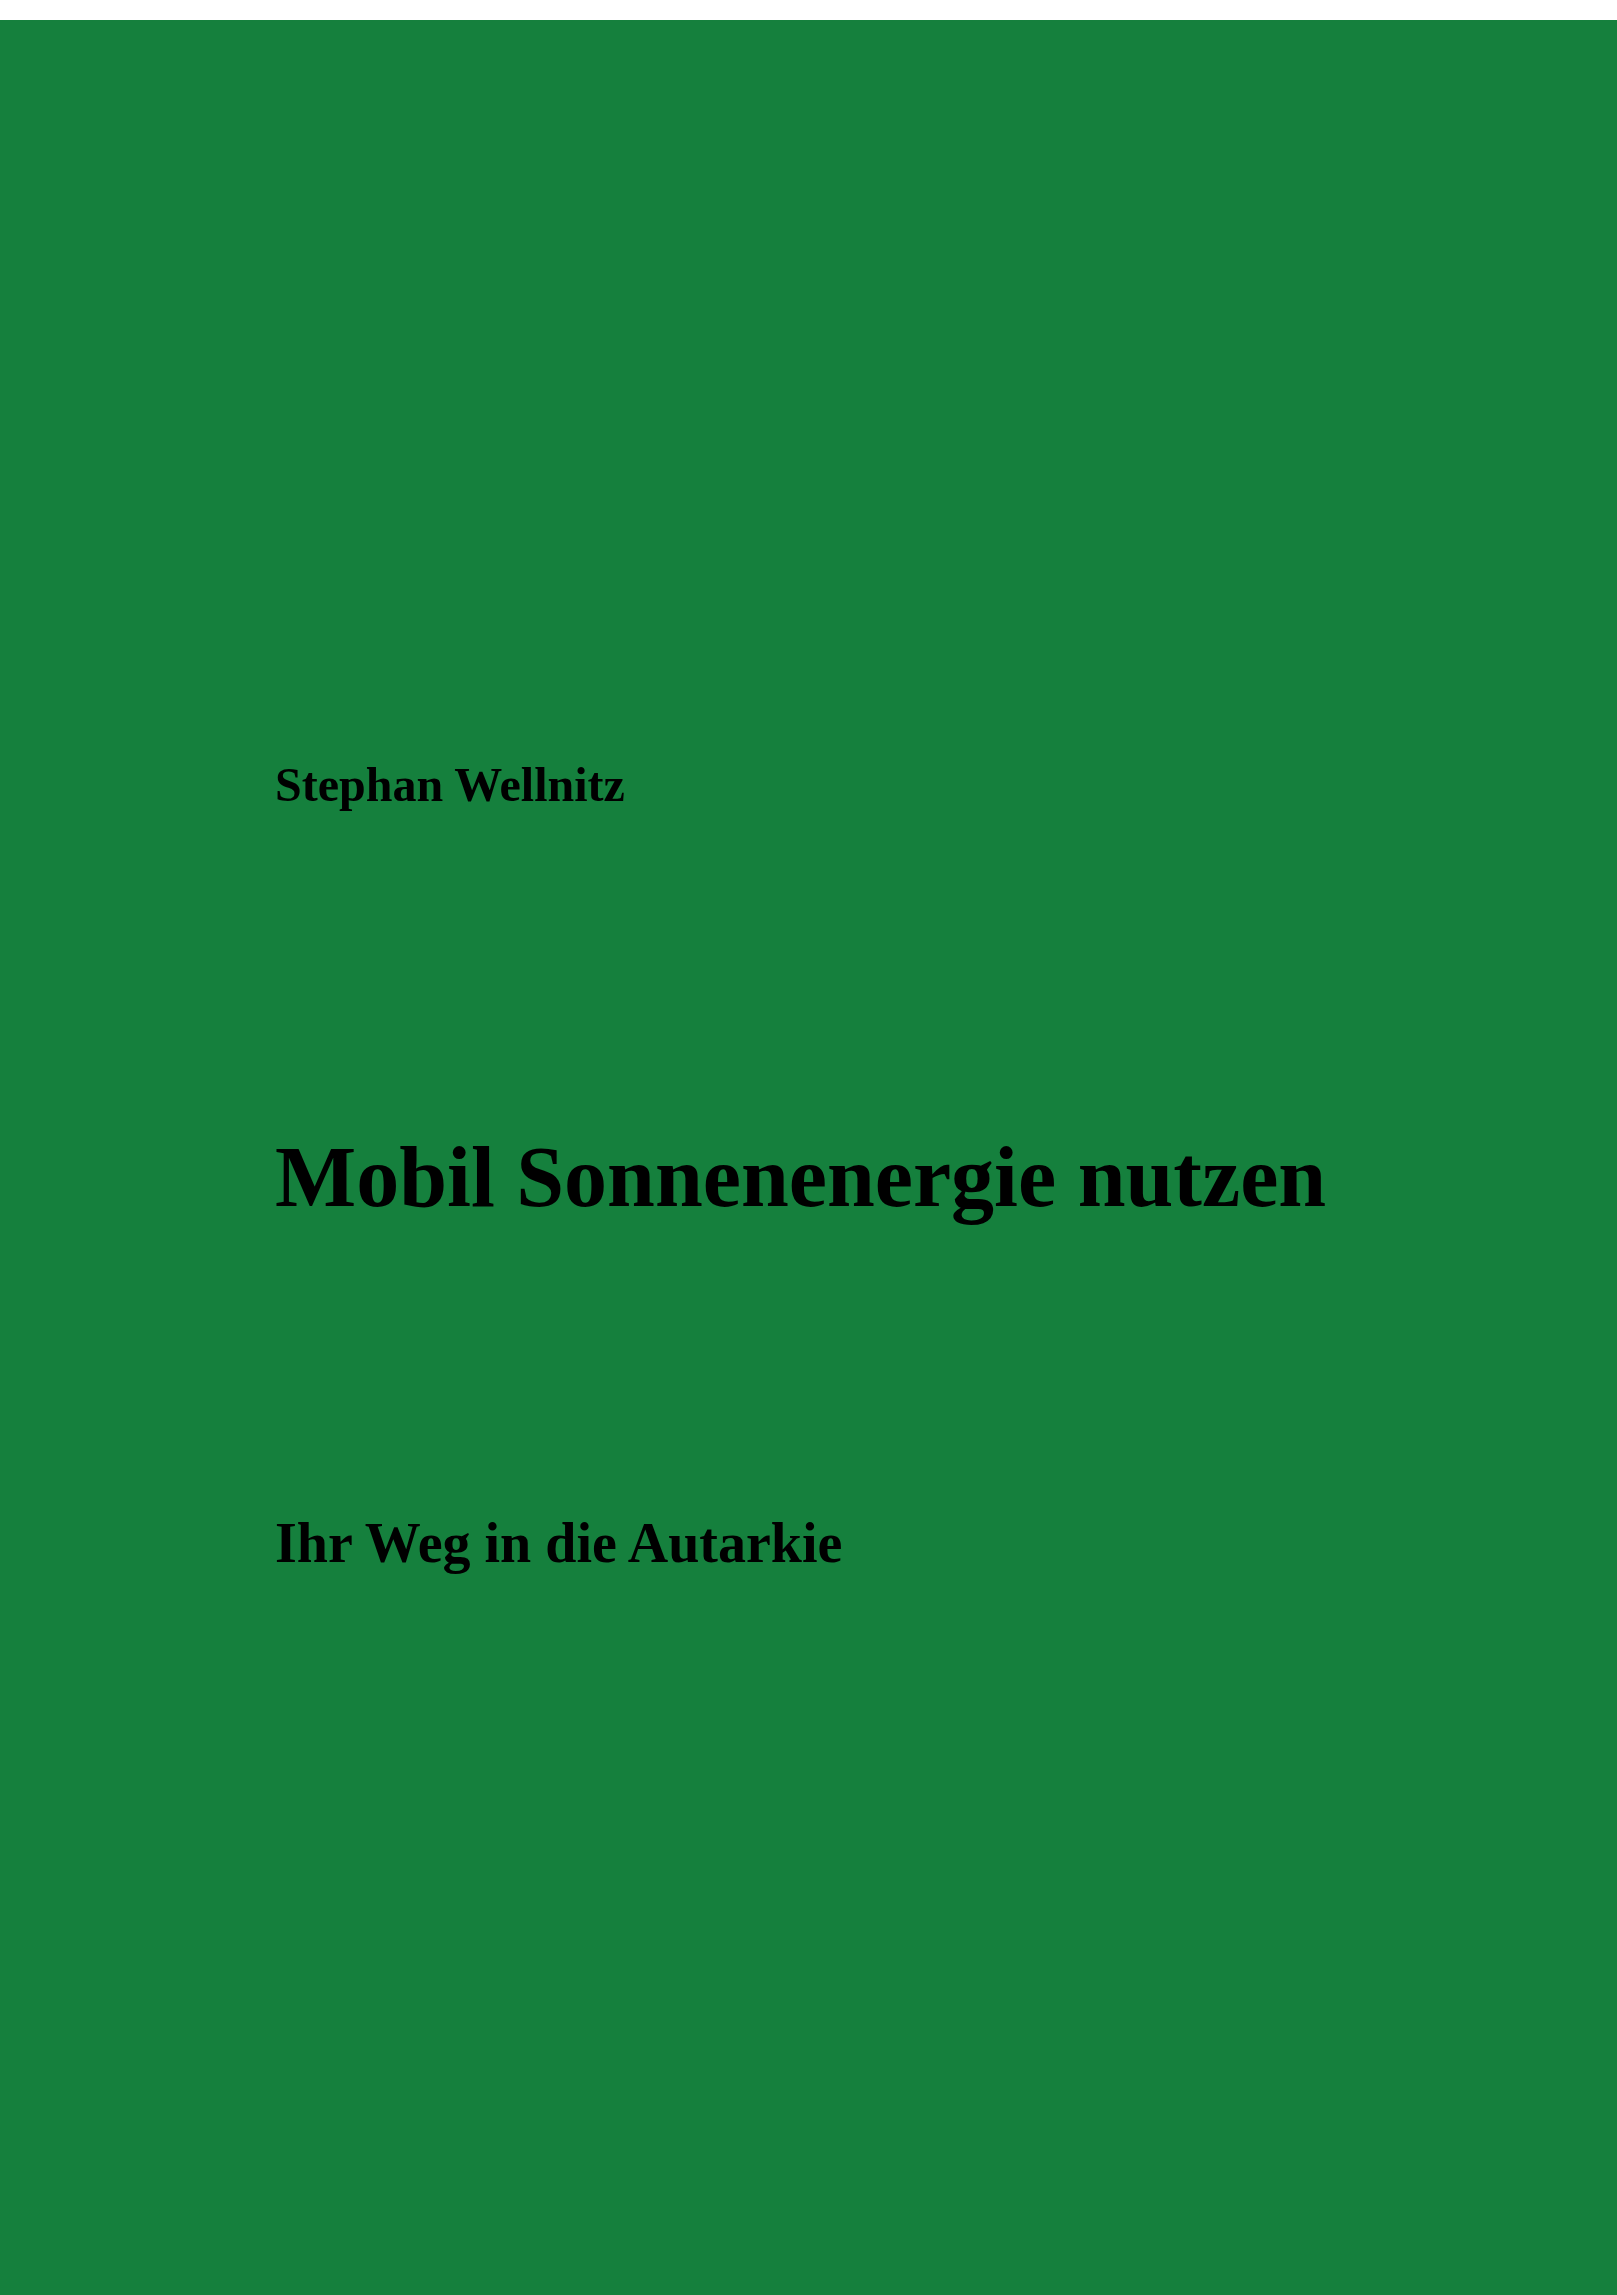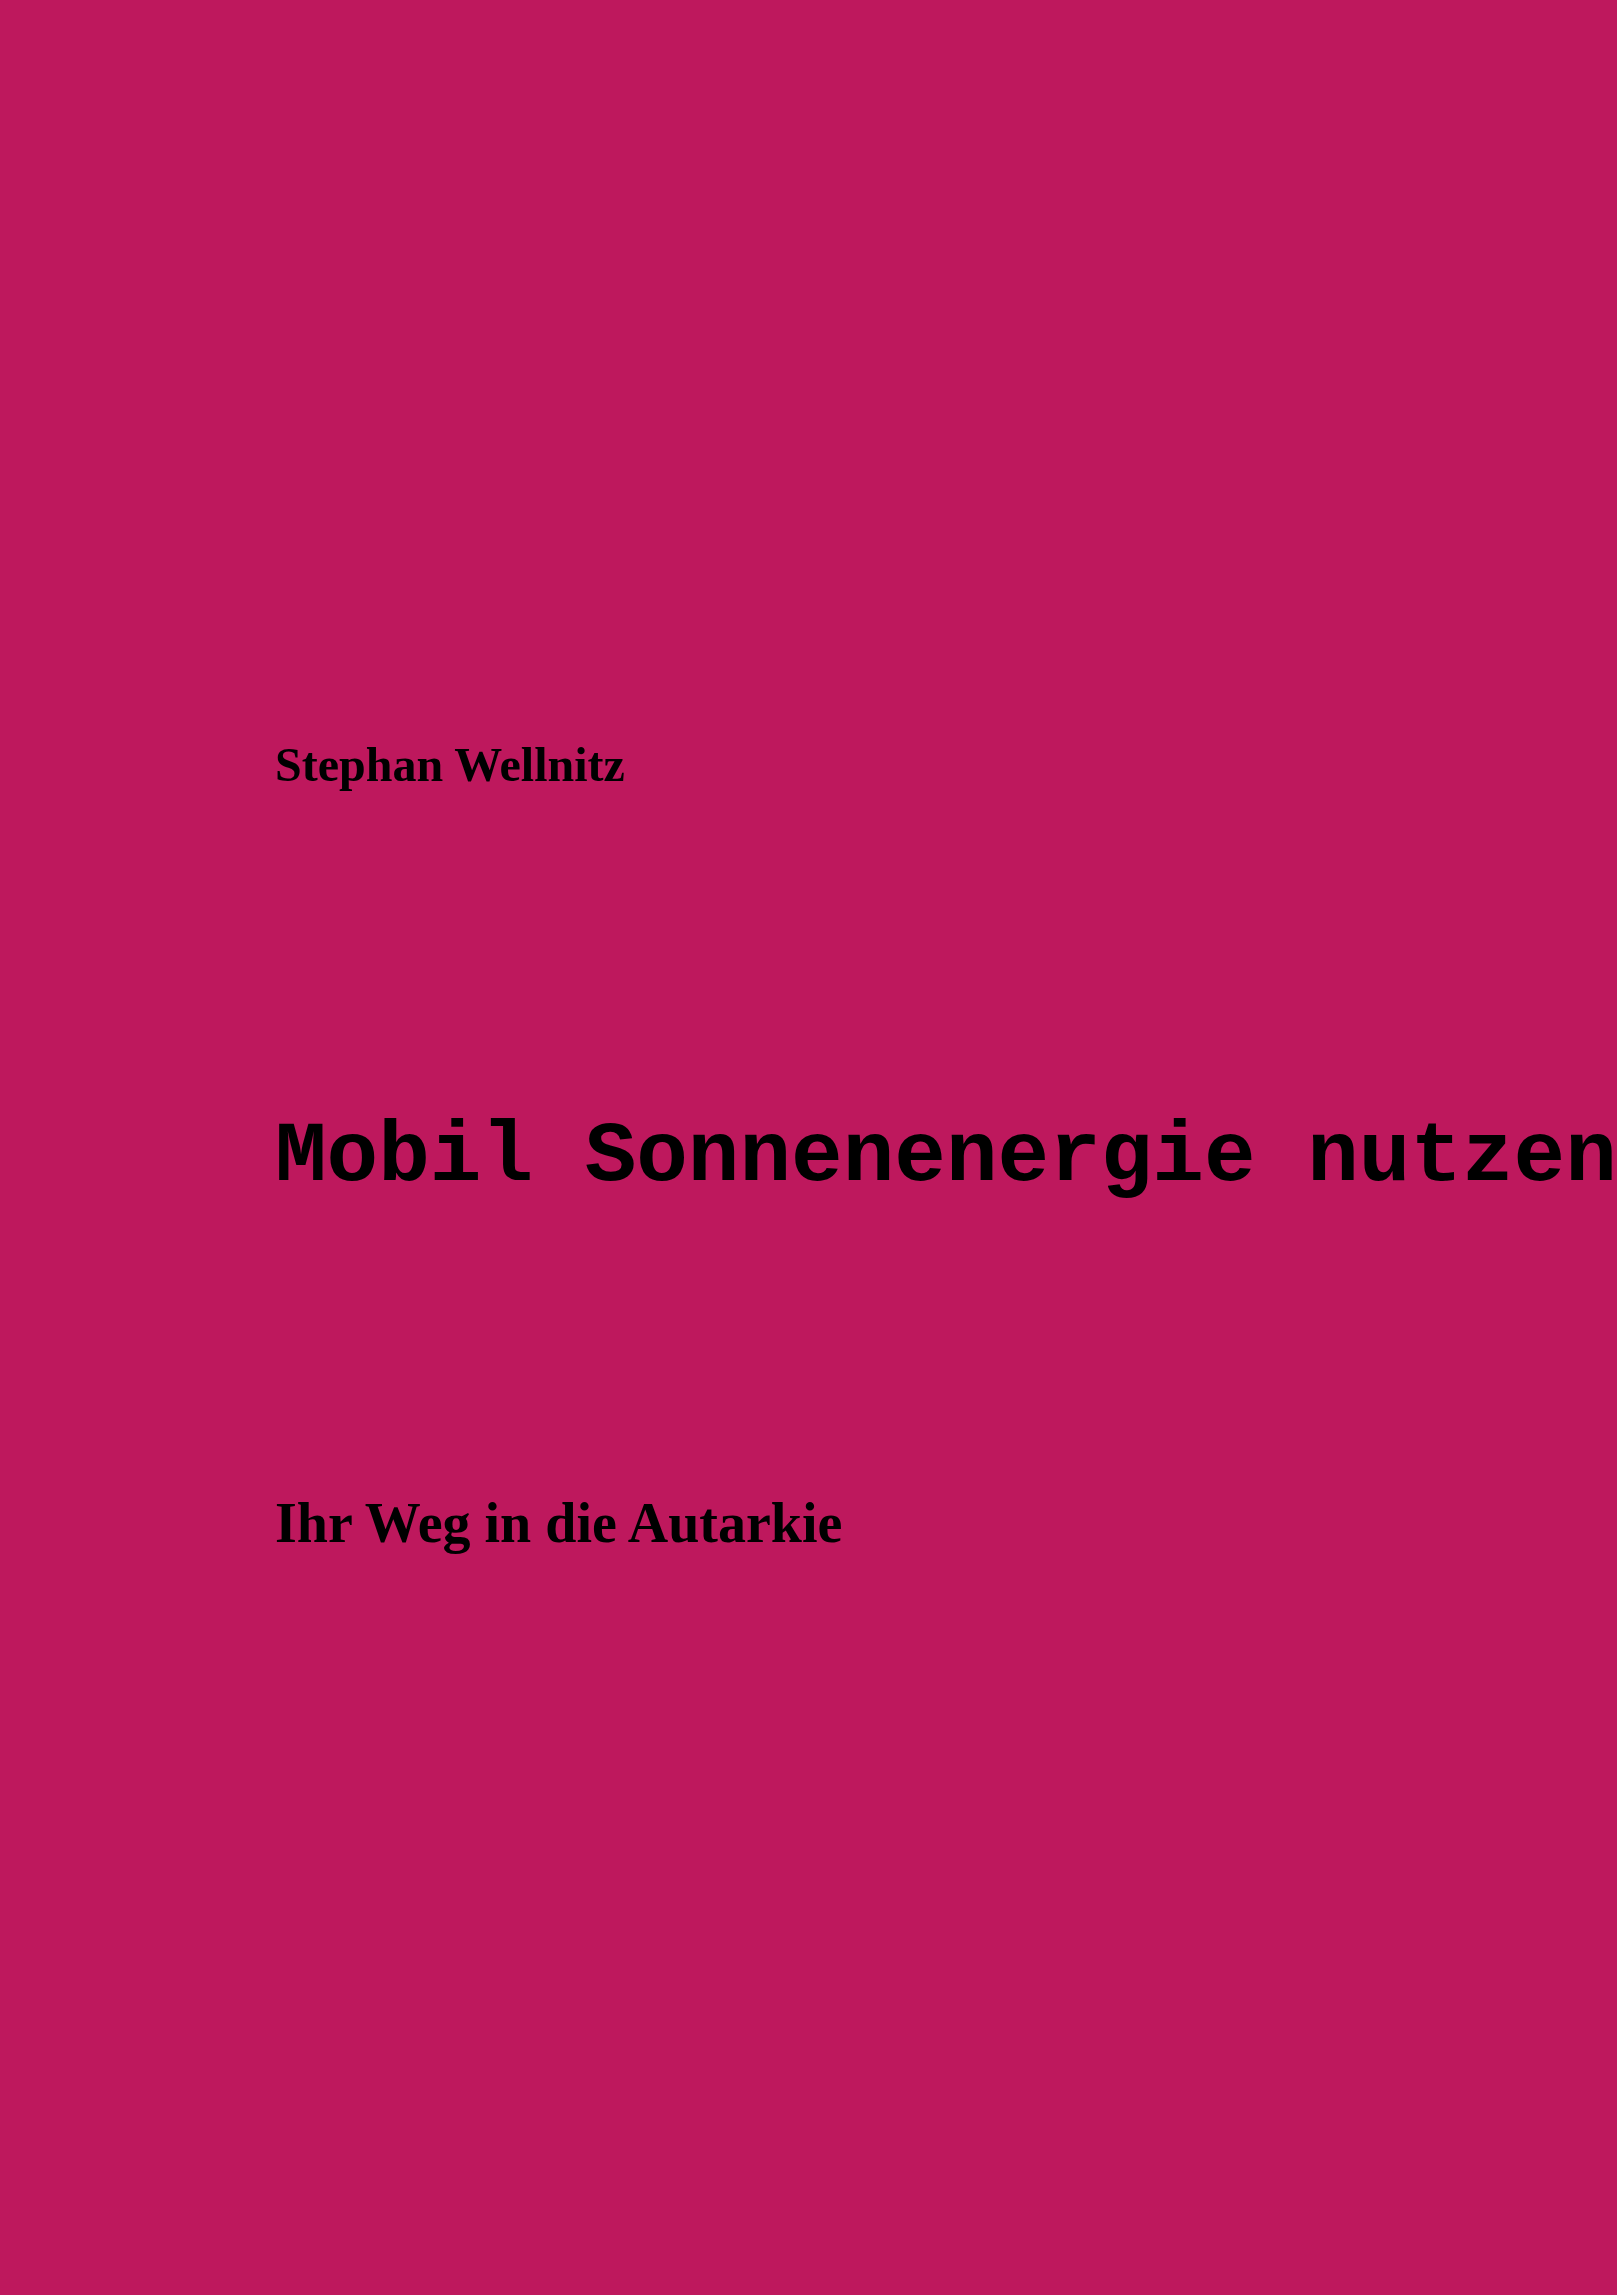--- a/index.html
+++ b/index.html
@@ -11,38 +11,38 @@
     height: 2295px;
     position: relative;
     background: #ffffff;
     overflow: hidden;
     font-family: "Liberation Serif", serif;
     color: #000000;
   }
   .page {
     position: absolute;
     inset: 0;
-    background: #be185d;
+    background: #15803d;
+    margin-top: 20px;
   }
   .text-line {
     position: absolute;
     left: 275px;
     font-weight: bold;
     line-height: 1;
     white-space: nowrap;
     color: #000000;
   }
   .author {
     top: 741px;
     font-size: 48px;
   }
   .title {
     top: 1114px;
     font-size: 86px;
-    font-family: Liberation Mono, monospace;
   }
   .subtitle {
     top: 1495px;
     font-size: 56px;
   }
 </style>
 </head>
 <body>
 
 <div class="page">

